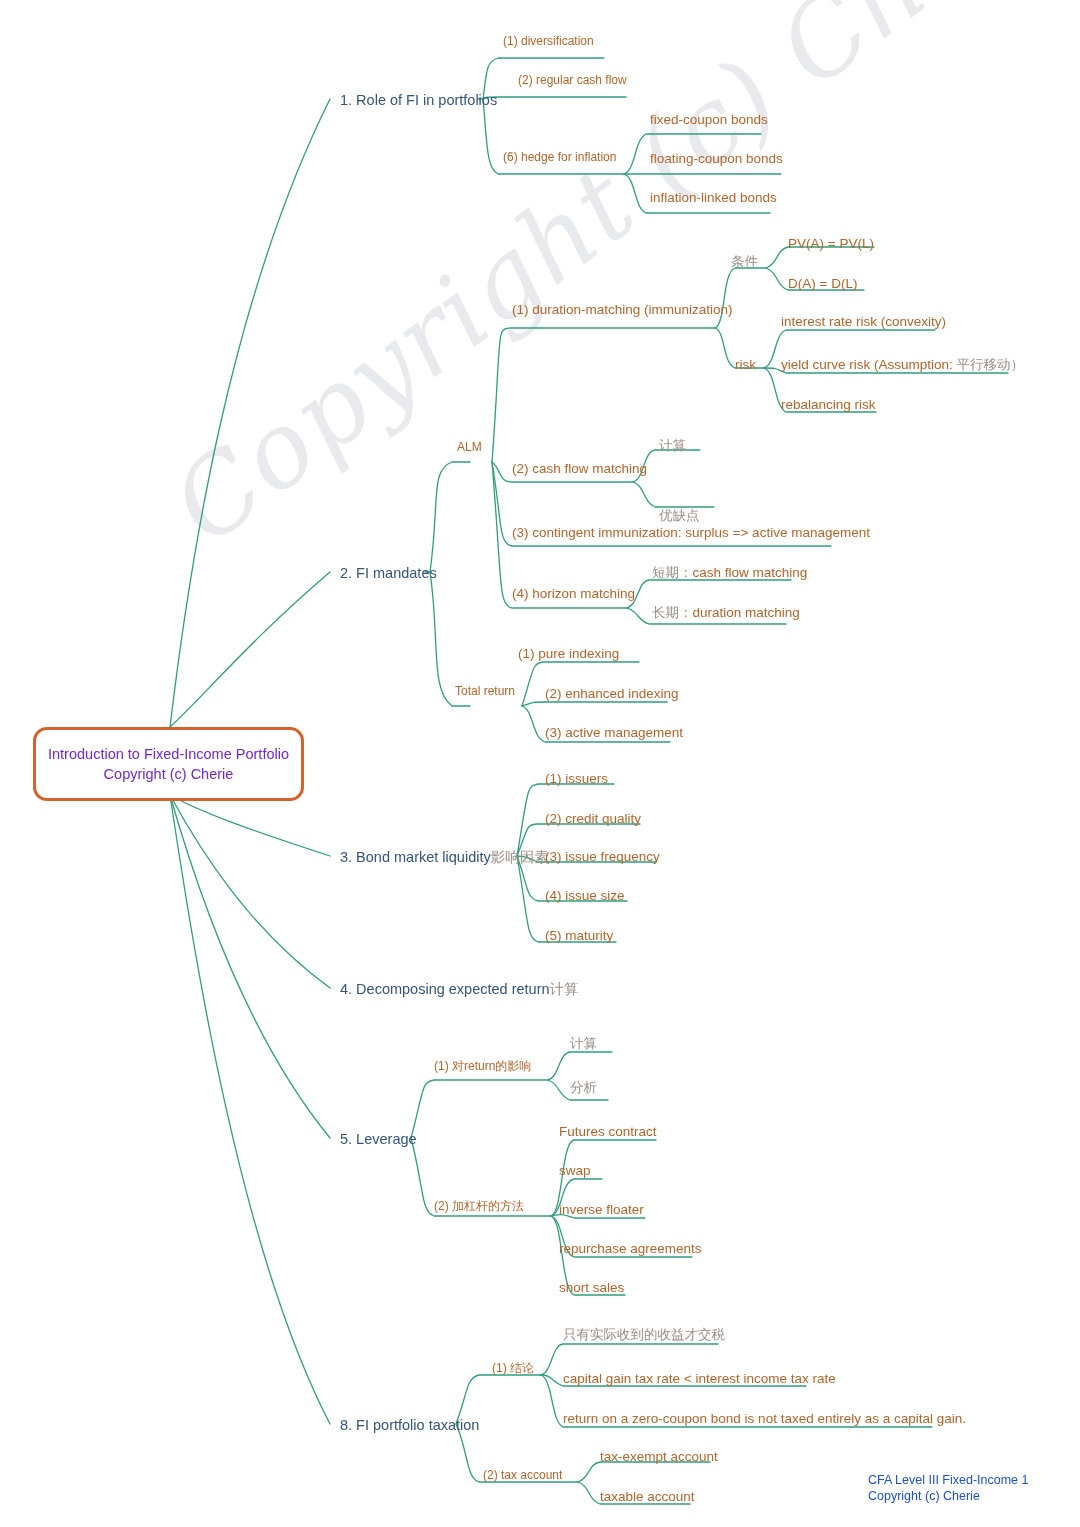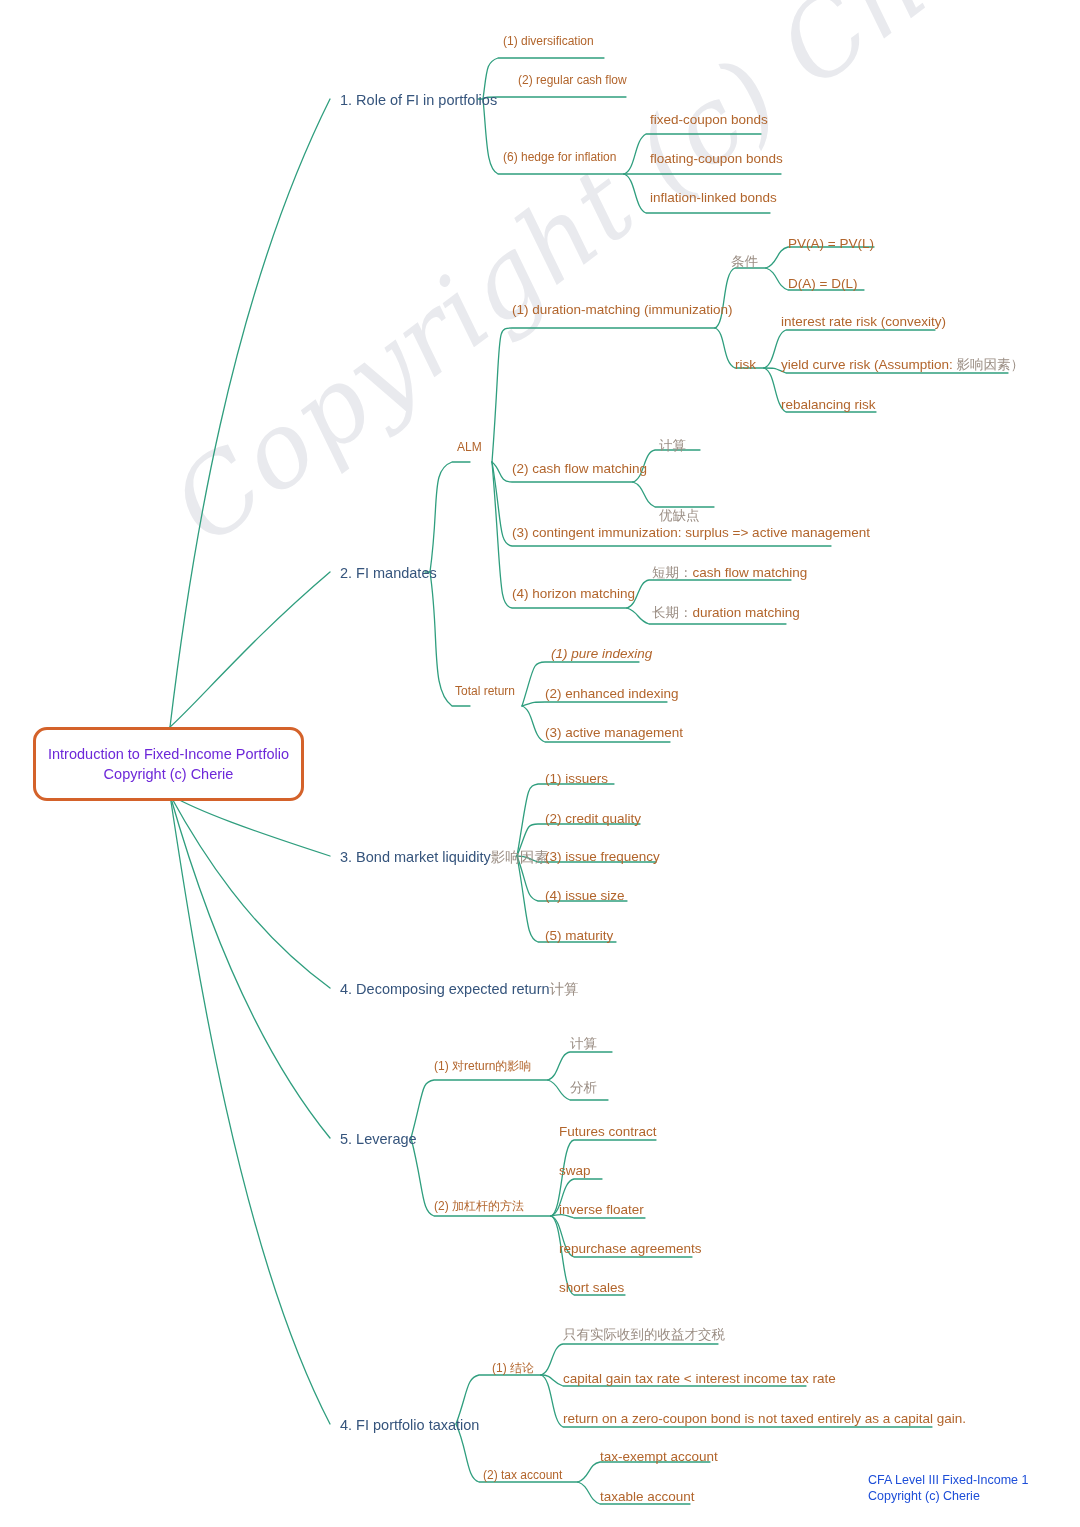--- a/index.html
+++ b/index.html
@@ -206,30 +206,30 @@
   <div class="node lvl3" style="left:512px;top:461px;">(2) cash flow matching</div>
   <div class="node lvl3" style="left:512px;top:525px;">(3) contingent immunization: surplus =&gt; active management</div>
   <div class="node lvl3" style="left:512px;top:586px;">(4) horizon matching</div>
 
   <div class="node cn" style="left:731px;top:254px;">条件</div>
   <div class="node lvl3" style="left:788px;top:236px;">PV(A) = PV(L)</div>
   <div class="node lvl3" style="left:788px;top:276px;">D(A) = D(L)</div>
 
   <div class="node lvl3" style="left:735px;top:357px;">risk</div>
   <div class="node lvl3" style="left:781px;top:314px;">interest rate risk (convexity)</div>
-  <div class="node lvl3" style="left:781px;top:357px;"><span>yield curve risk (Assumption: </span><span class="cn-inline">影响因素）</span></div>
+  <div class="node lvl3" style="left:781px;top:357px;"><span>yield curve risk (Assumption: </span><span class="cn-inline">平行移动）</span></div>
   <div class="node lvl3" style="left:781px;top:397px;">rebalancing risk</div>
 
   <div class="node cn" style="left:659px;top:438px;">计算</div>
   <div class="node cn" style="left:659px;top:508px;">优缺点</div>
 
   <div class="node lvl3" style="left:652px;top:565px;"><span class="cn-inline">短期：</span><span>cash flow matching</span></div>
   <div class="node lvl3" style="left:652px;top:605px;"><span class="cn-inline">长期：</span><span>duration matching</span></div>
 
-  <div class="node lvl3" style="left:551px;top:646px;font-style:italic;">(1) pure indexing</div>
+  <div class="node lvl3" style="left:518px;top:646px;">(1) pure indexing</div>
   <div class="node lvl3" style="left:545px;top:686px;">(2) enhanced indexing</div>
   <div class="node lvl3" style="left:545px;top:725px;">(3) active management</div>
 
   <div class="node lvl1" style="left:340px;top:849px;"><span>3. Bond market liquidity</span><span class="cn-inline">影响因素</span></div>
 
   <div class="node lvl3" style="left:545px;top:771px;">(1) issuers</div>
   <div class="node lvl3" style="left:545px;top:811px;">(2) credit quality</div>
   <div class="node lvl3" style="left:545px;top:849px;">(3) issue frequency</div>
   <div class="node lvl3" style="left:545px;top:888px;">(4) issue size</div>
   <div class="node lvl3" style="left:545px;top:928px;">(5) maturity</div>
@@ -243,21 +243,21 @@
 
   <div class="node cn" style="left:570px;top:1036px;">计算</div>
   <div class="node cn" style="left:570px;top:1080px;">分析</div>
 
   <div class="node lvl3" style="left:559px;top:1124px;">Futures contract</div>
   <div class="node lvl3" style="left:559px;top:1163px;">swap</div>
   <div class="node lvl3" style="left:559px;top:1202px;">inverse floater</div>
   <div class="node lvl3" style="left:559px;top:1241px;">repurchase agreements</div>
   <div class="node lvl3" style="left:559px;top:1280px;">short sales</div>
 
-  <div class="node lvl1" style="left:340px;top:1417px;">4. FI portfolio taxation</div>
+  <div class="node lvl1" style="left:340px;top:1417px;">8. FI portfolio taxation</div>
 
   <div class="node lvl2" style="left:492px;top:1362px;">(1) 结论</div>
   <div class="node lvl2" style="left:483px;top:1469px;">(2) tax account</div>
 
   <div class="node cn" style="left:563px;top:1327px;">只有实际收到的收益才交税</div>
   <div class="node lvl3" style="left:563px;top:1371px;">capital gain tax rate &lt; interest income tax rate</div>
   <div class="node lvl3" style="left:563px;top:1411px;">return on a zero-coupon bond is not taxed entirely as a capital gain.</div>
 
   <div class="node lvl3" style="left:600px;top:1449px;">tax-exempt account</div>
   <div class="node lvl3" style="left:600px;top:1489px;">taxable account</div>

